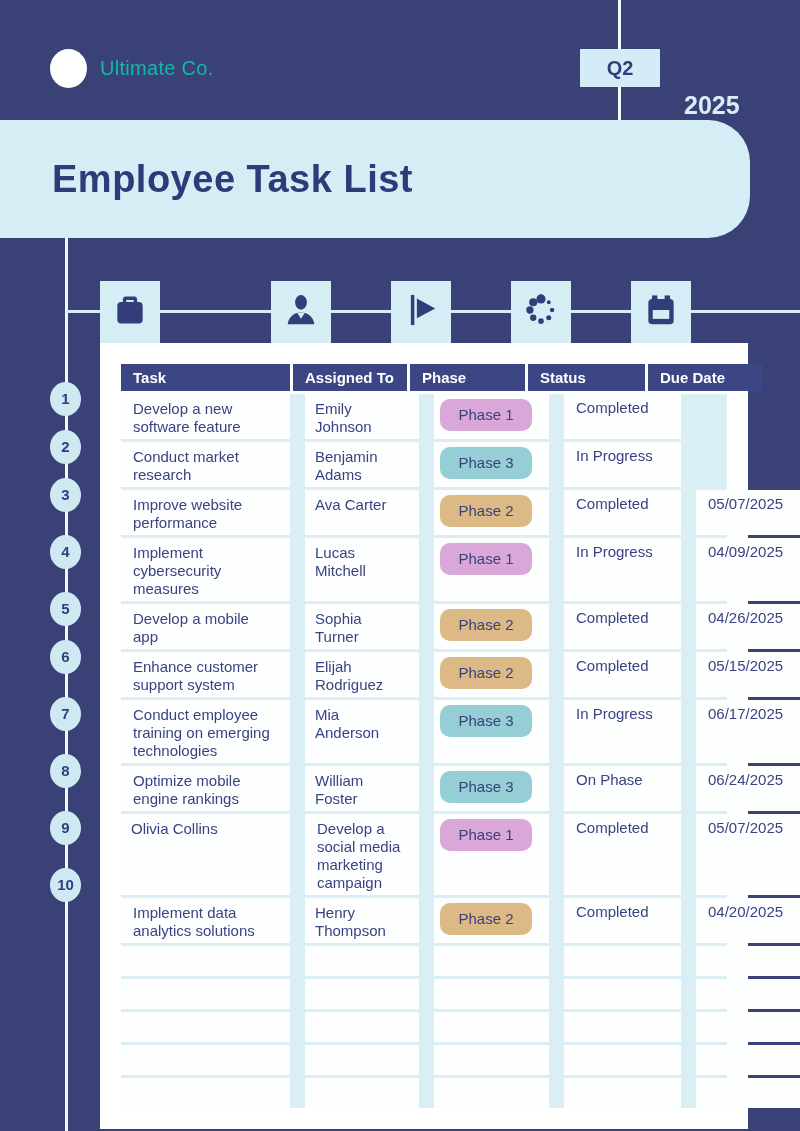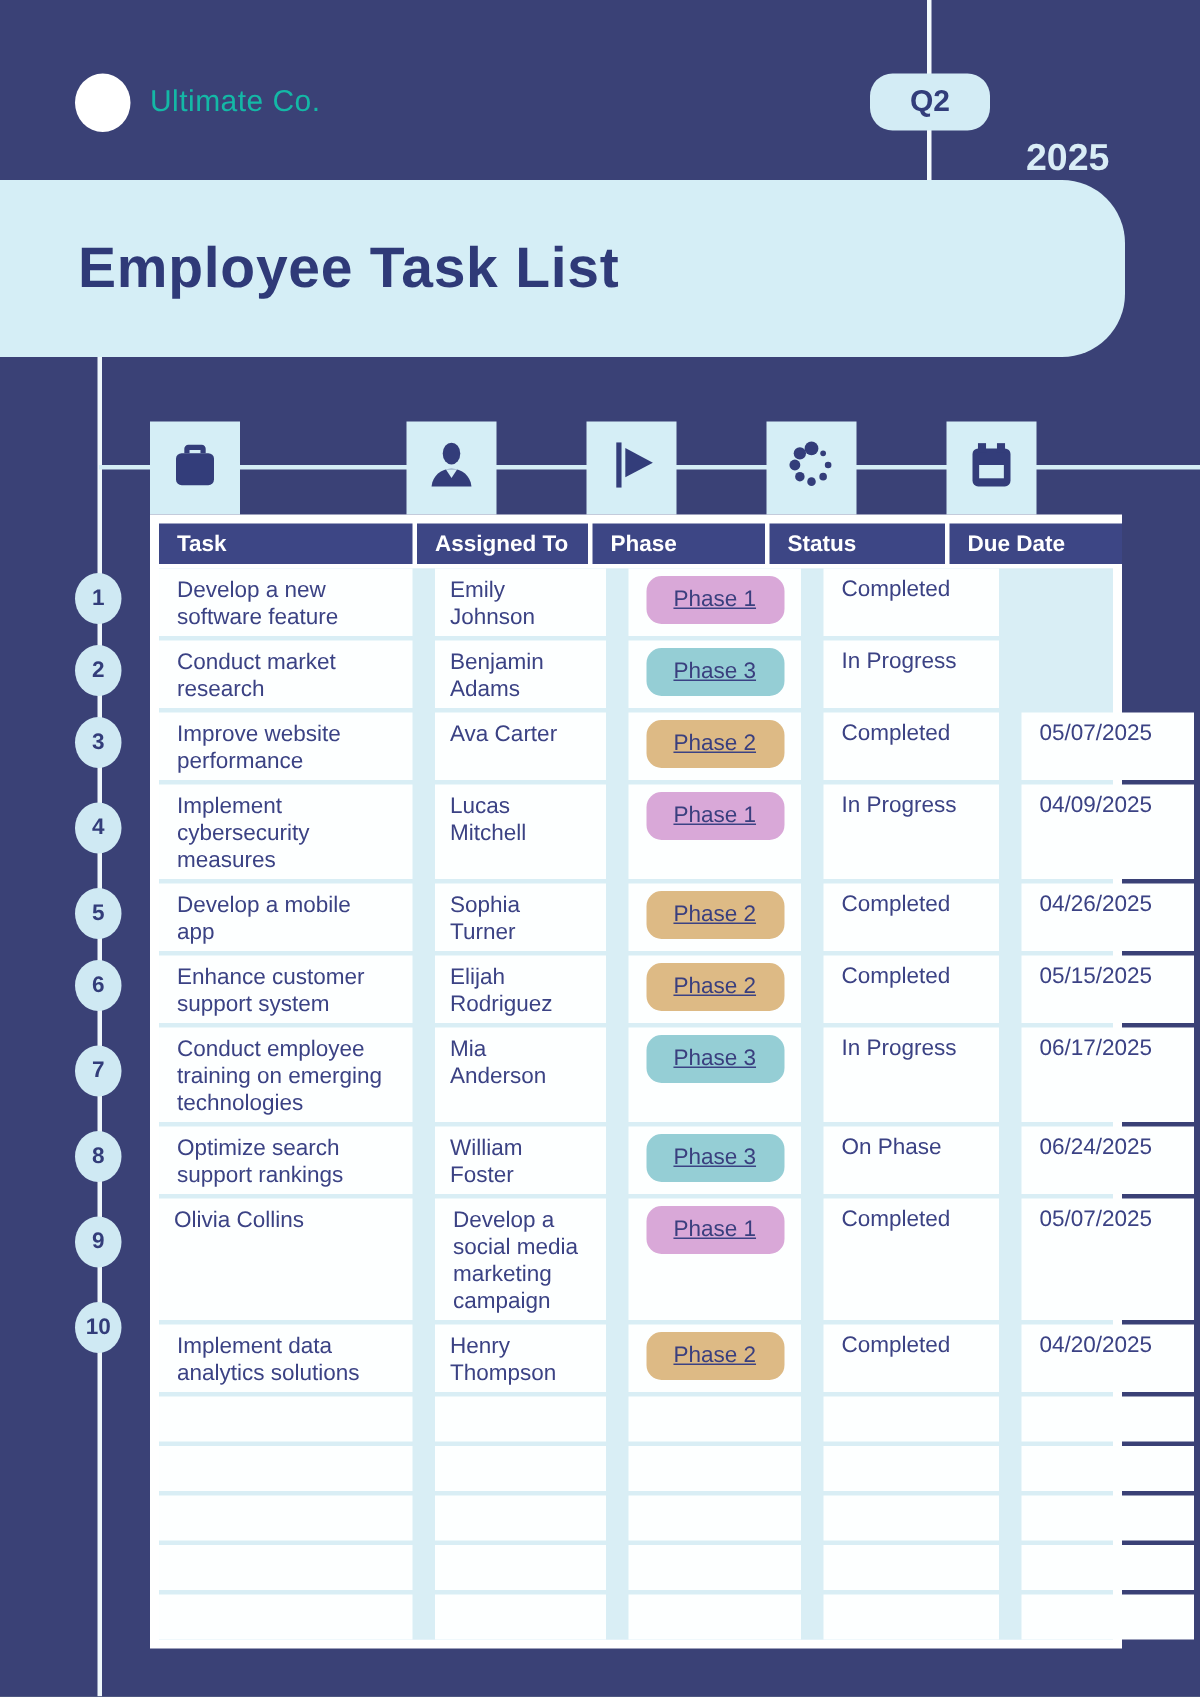--- a/index.html
+++ b/index.html
@@ -8,44 +8,44 @@
     background:#3a4176;
     font-family:"Liberation Sans", sans-serif;
   }
   
   .vline-top{position:absolute;left:618px;top:0;width:3px;height:120px;background:#f3fafd;}
   .vline-left{position:absolute;left:65px;top:238px;width:3px;height:893px;background:#eef7fb;}
   .hline-icons{position:absolute;left:66px;top:310px;width:734px;height:3px;background:#d5eef6;}
   
   .logo{position:absolute;left:50px;top:49px;width:37px;height:39px;border-radius:50%;background:#ffffff;}
   .company{position:absolute;left:100px;top:57px;font-size:20px;color:#14b8a6;letter-spacing:.3px;}
-  .q-badge{position:absolute;left:580px;top:49px;width:80px;height:38px;border-radius:15px;background:#d3ecf5;
+  .q-badge{position:absolute;left:580px;top:49px;width:80px;height:38px;border-radius:1px;background:#d3ecf5;
     display:flex;align-items:center;justify-content:center;font-weight:bold;font-size:20px;color:#323d7a;}
   .year{position:absolute;left:684px;top:55px;font-weight:bold;font-size:25px;color:#d9edf6;margin-top:36px;}
   
   .banner{position:absolute;left:0;top:120px;width:750px;height:118px;background:#d5eef6;
     border-radius:0 42px 42px 0;display:flex;align-items:center;}
   .banner h1{margin:0 0 0 52px;font-size:38px;font-weight:bold;color:#2f3a78;letter-spacing:.5px;}
   
   .tile{position:absolute;top:281px;width:60px;height:62px;background:#d5eef6;
     display:flex;align-items:center;justify-content:center;}
   .tile svg{width:38px;height:38px;fill:#333d7a;}
   
-  .table{position:absolute;left:100px;top:343px;width:648px;background:#ffffff;padding:6px;box-sizing:border-box;}
+  .table{position:absolute;left:100px;top:343px;width:648px;background:#ffffff;padding:21px;box-sizing:border-box;}
   .thead{display:grid;grid-template-columns:169px 114px 115px 117px 115px;gap:3px;margin-bottom:3px;}
   .th{background:#3d4685;color:#ffffff;font-weight:bold;font-size:15px;line-height:27px;height:27px;
     padding-left:12px;box-sizing:border-box;}
   .tbody{display:flex;flex-direction:column;gap:3px;background:#d9eef5;}
   .trow{display:grid;grid-template-columns:169px 114px 115px 117px 115px;gap:15px;background:#d9eef5;}
   .cell{background:#fdffff;color:#3b4284;font-size:15px;line-height:18px;box-sizing:border-box;
     padding:5px 10px 3px 12px;min-height:44px;}
   .trow.empty .cell{min-height:30px;}
   .cell.task{padding:6px 17px 3px 12px;}
   .cell.assigned{padding:6px 14px 3px 10px;}
-  .cell.phasecell{display:flex;justify-content:center;align-items:flex-start;padding:5px 6px 3px 6px;text-decoration:underline;}
+  .cell.phasecell{display:flex;align-items:flex-start;padding:5px 6px 3px 6px;}
   .pill{display:inline-block;min-width:64px;padding:7px 14px;border-radius:10px;text-align:center;
     color:#3a3f7e;font-size:15px;line-height:18px;}
   
   .num-circle{position:absolute;left:50px;width:31px;height:34px;border-radius:50%;background:#cfe9f3;
     color:#333d7a;font-weight:bold;font-size:15px;display:flex;align-items:center;justify-content:center;}
 </style>
 </head>
 <body>
 
 <div id="page">
@@ -185,21 +185,21 @@
     <div class="cell task">Conduct employee training on emerging technologies</div>
     <div class="cell assigned">Mia Anderson</div>
     <div class="cell phasecell">
       <span class="pill" style="background: rgb(149, 206, 213);">Phase 3</span>
     </div>
     <div class="cell status">In Progress</div>
     <div class="cell due">06/17/2025</div>
   </div>
 
   <div class="trow">
-    <div class="cell task">Optimize search support rankings</div>
+    <div class="cell task">Optimize mobile engine rankings</div>
     <div class="cell assigned">William Foster</div>
     <div class="cell phasecell">
       <span class="pill" style="background: rgb(149, 206, 213);">Phase 3</span>
     </div>
     <div class="cell status">On Phase</div>
     <div class="cell due">06/24/2025</div>
   </div>
 
   <div class="trow">
     <div class="cell assigned">Olivia Collins</div>

